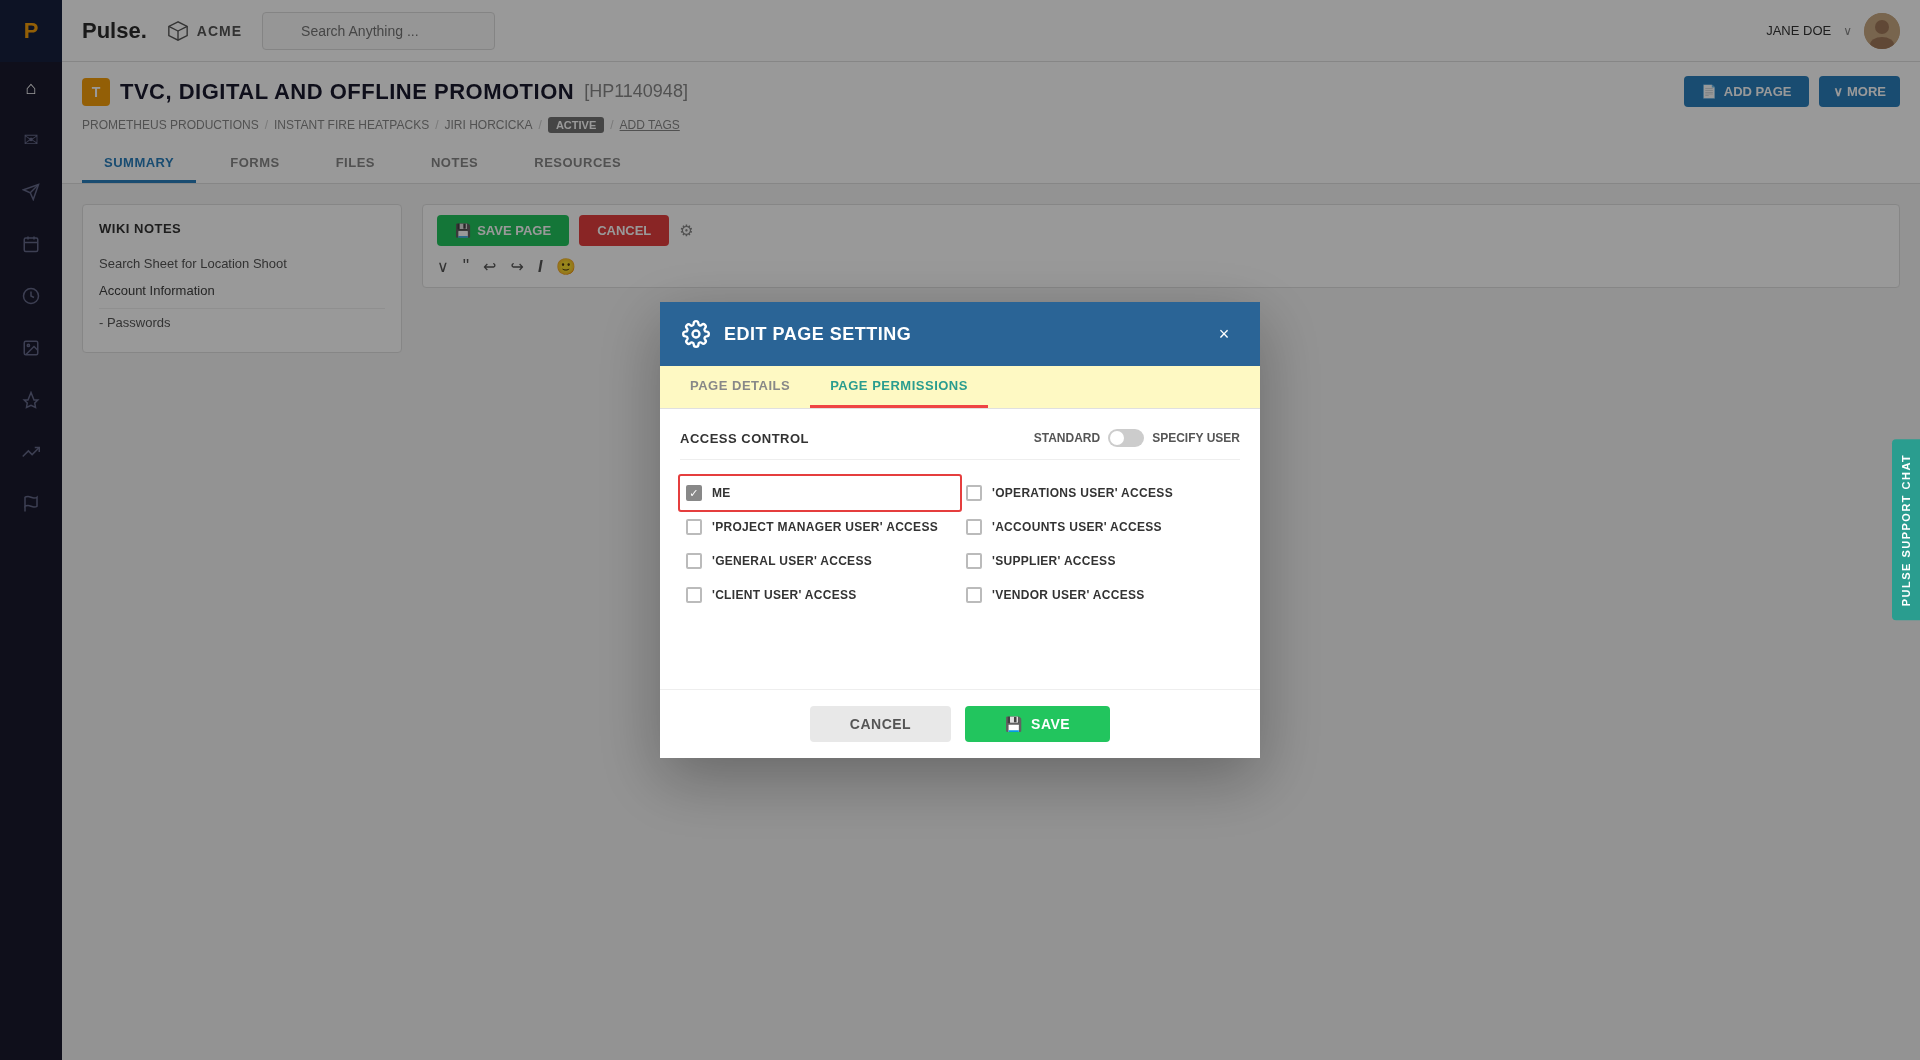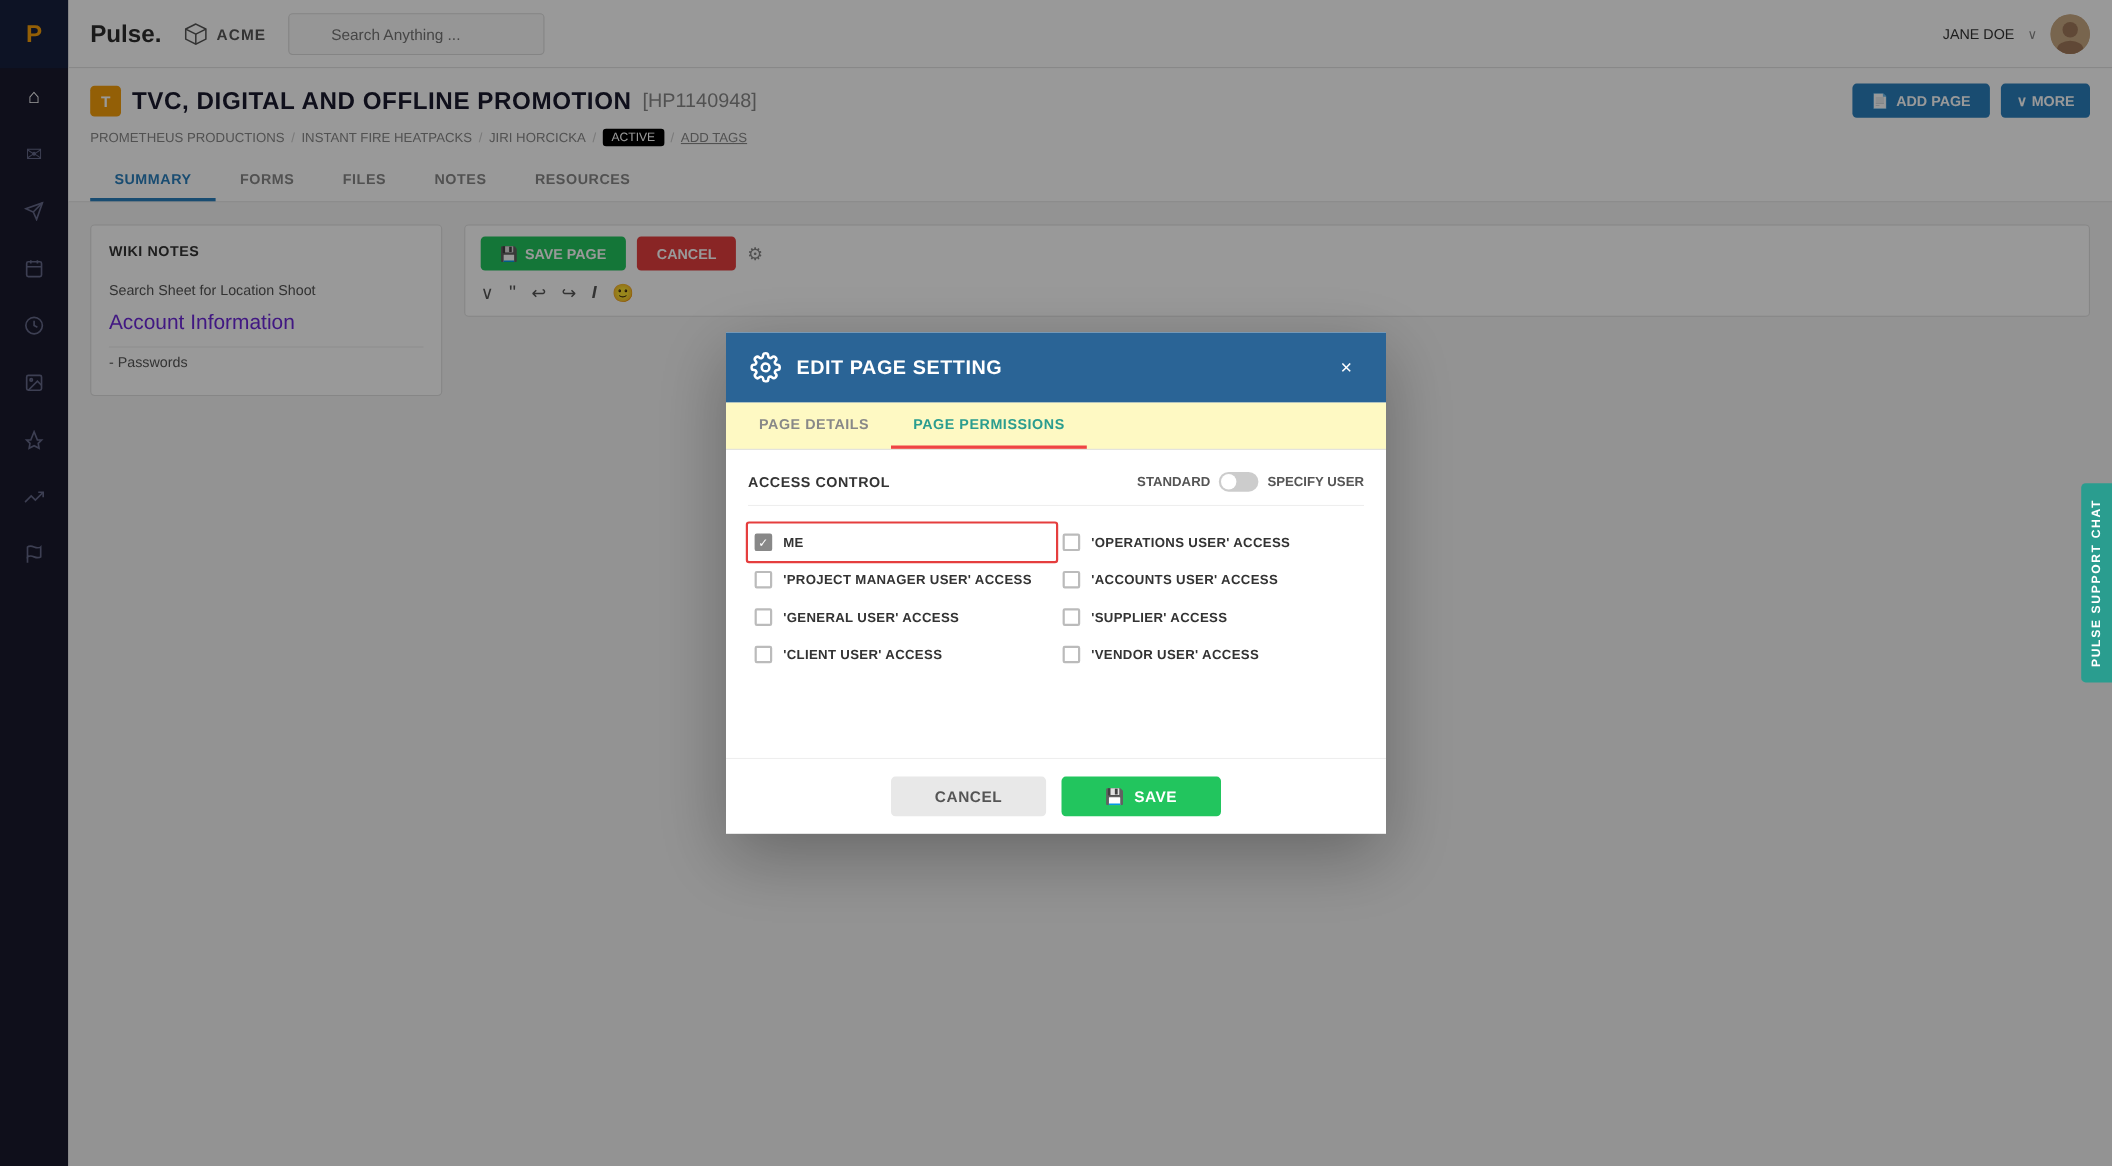--- a/index.html
+++ b/index.html
@@ -198,37 +198,37 @@
       display: flex;
       align-items: center;
       gap: 6px;
       font-size: 12px;
       color: #888;
       margin-bottom: 12px;
       margin-top: 2px;
     }
     .breadcrumb-sep { color: #ccc; }
     .breadcrumb-active {
-      background: #000000;
+      background: #737373;
       color: #fff;
       padding: 2px 8px;
       border-radius: 3px;
       font-size: 11px;
-      font-weight: 400;
+      font-weight: 700;
     }
     .breadcrumb-link {
       color: #888;
       text-decoration: underline;
       cursor: pointer;
     }
 
     
     .tabs-row {
       display: flex;
-      gap: 0;
+      gap: 12px;
       border-bottom: none;
     }
     .tab {
       padding: 10px 22px;
       font-size: 13px;
       font-weight: 600;
       color: #888;
       border-bottom: 3px solid transparent;
       cursor: pointer;
       letter-spacing: 0.5px;
@@ -259,22 +259,22 @@
       left: 20px;
     }
     .wiki-notes-title {
       font-size: 13px;
       font-weight: 700;
       color: #333;
       margin-bottom: 14px;
       letter-spacing: 0.5px;
     }
     .wiki-link {
-      color: #6d28d9;
-      font-size: 19px;
+      color: #404040;
+      font-size: 13px;
       cursor: pointer;
       margin-bottom: 10px;
     }
     .wiki-item {
       font-size: 13px;
       color: #555;
       padding: 6px 0;
       border-top: 1px solid #eee;
     }
 

